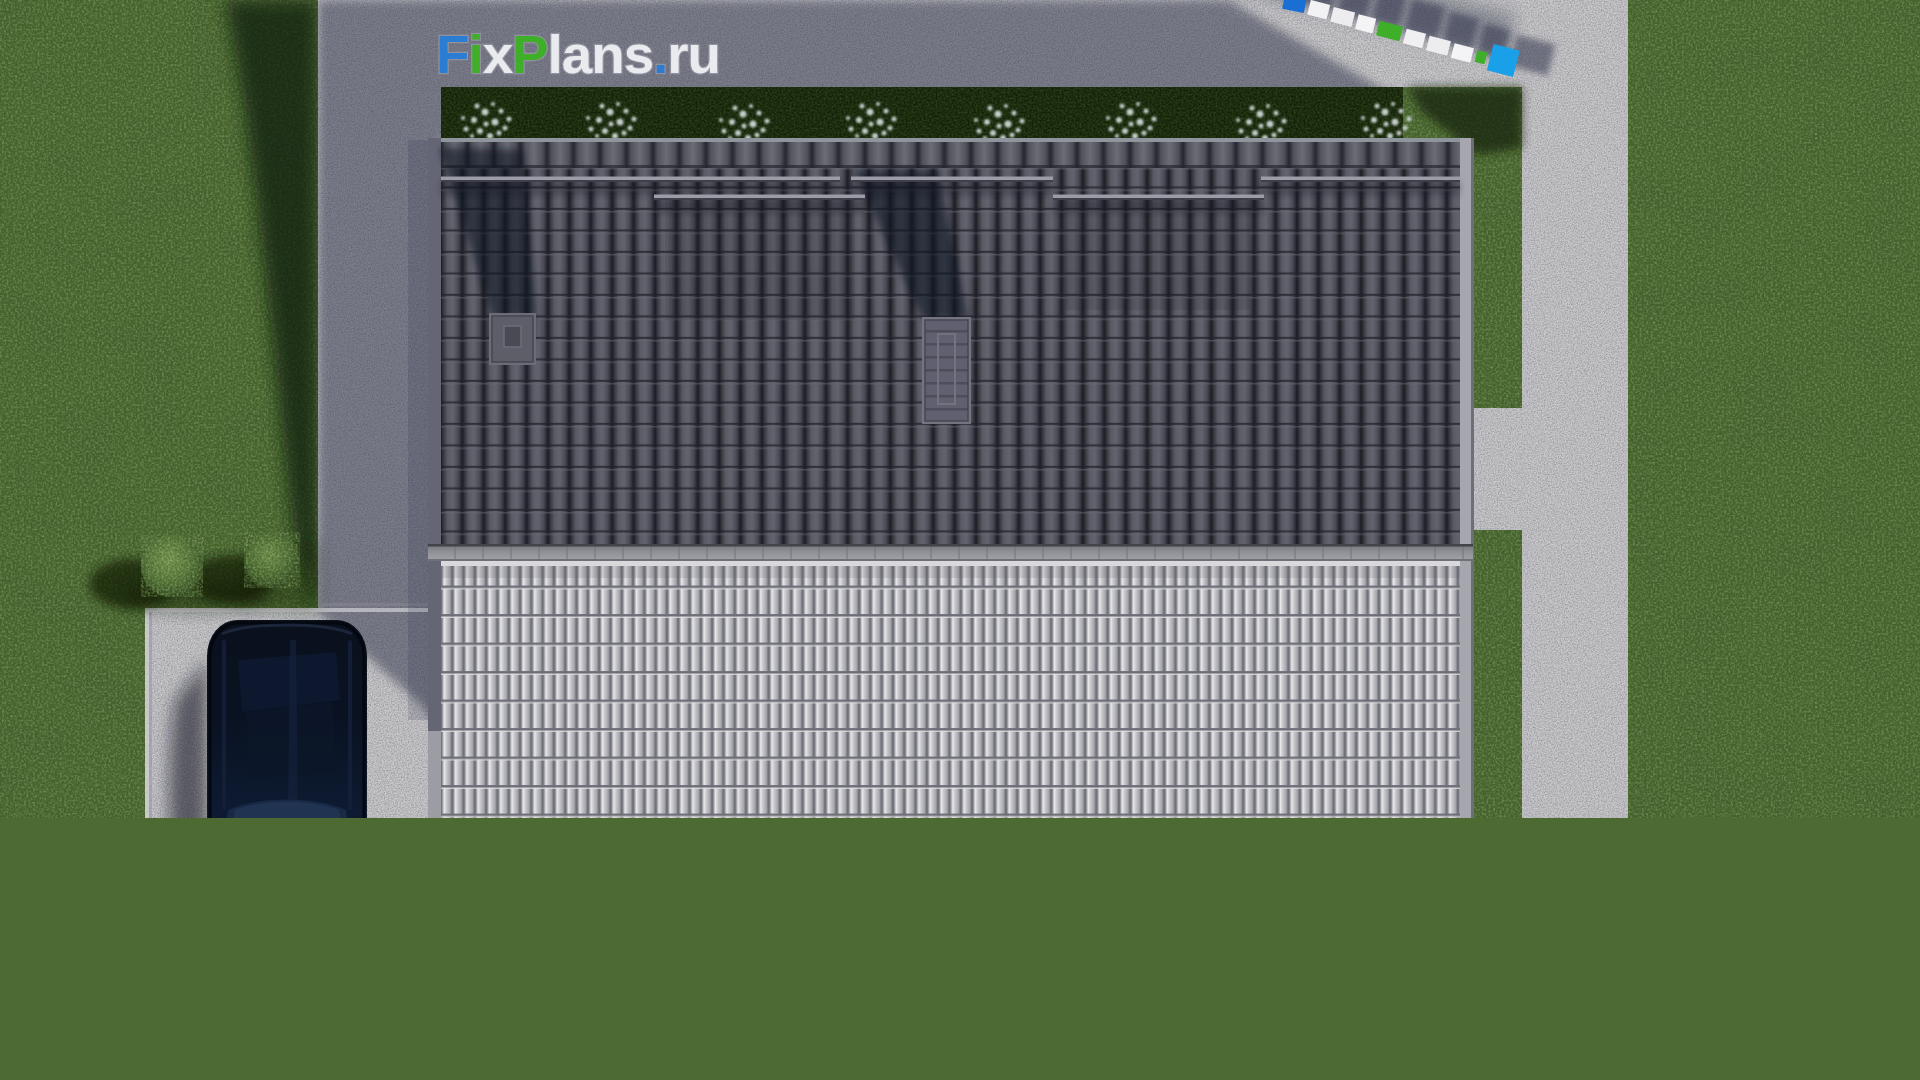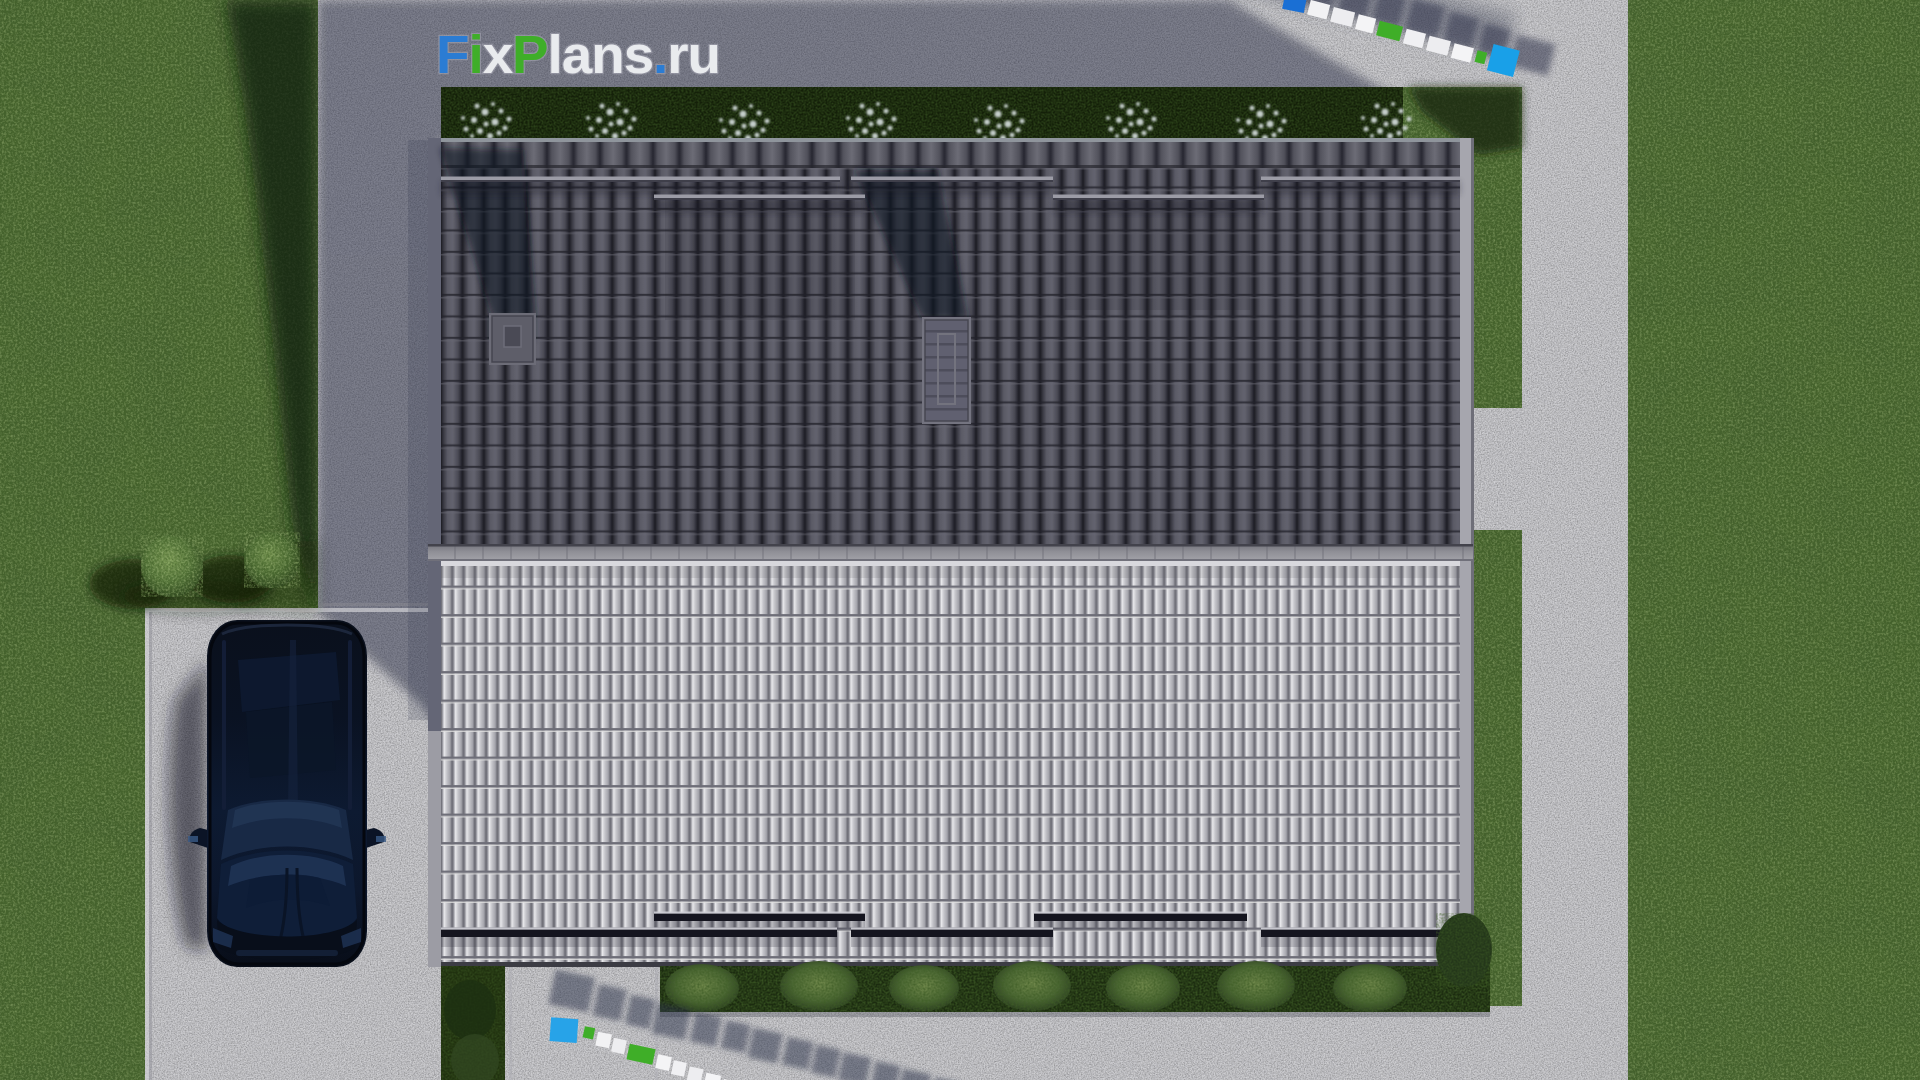--- a/index.html
+++ b/index.html
@@ -1,16 +1,16 @@
 <!DOCTYPE html>
 <html><head>
 <meta charset="utf-8">
 <style>
 html,body{margin:0;padding:0;background:#4d6a33;overflow:hidden;}
-#stage{position:relative;width:1920px;height:1080px;}
+#stage{position:relative;width:1920px;height:818px;}
 svg{display:block;}
 </style>
 </head>
 <body>
 <div id="stage">
 <svg width="1920" height="1080" viewBox="0 0 1920 1080" font-family="Liberation Sans, sans-serif">
 <defs>
   <filter id="blur1" x="-40%" y="-40%" width="180%" height="180%">
           <feGaussianBlur stdDeviation="0.8"></feGaussianBlur>
         </filter>

